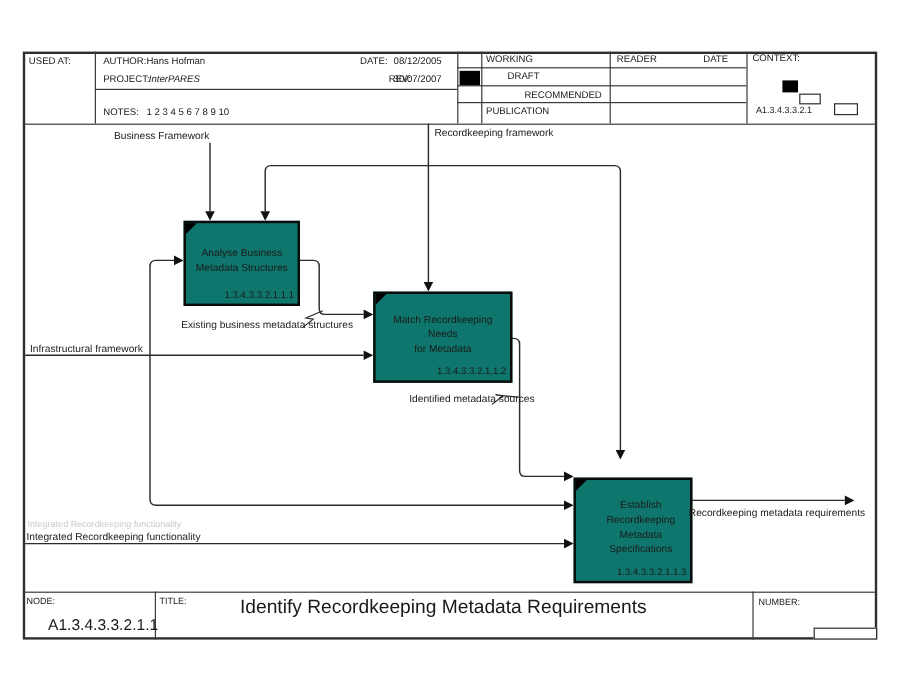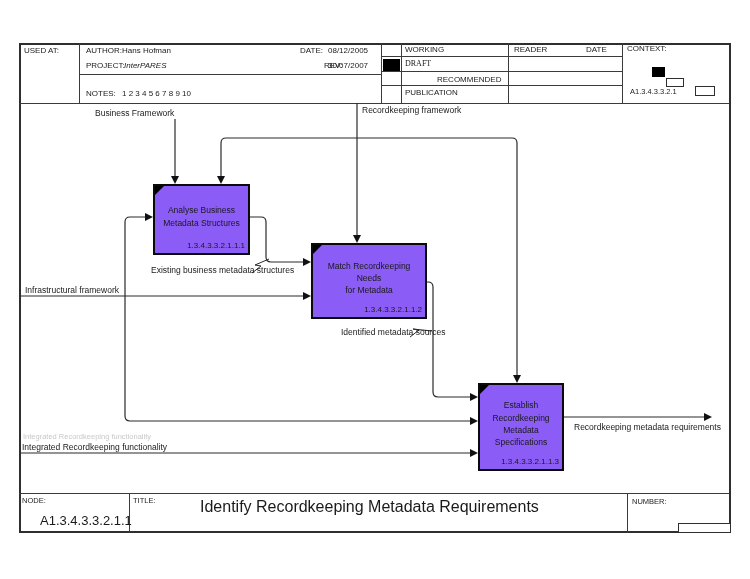--- a/index.html
+++ b/index.html
@@ -9,21 +9,21 @@
   .t9{font-size:8.5px;}
   .hline{position:absolute;height:1px;background:#3b3b3b;}
   .vline{position:absolute;width:1px;background:#3b3b3b;}
   .outer{position:absolute;border:2px solid #2f2f2f;background:transparent;}
   .blackbox{position:absolute;background:#000;}
   .whitebox{position:absolute;background:#fff;border:1px solid #2f2f2f;}
   svg.layer{position:absolute;left:0;top:0;}
   svg.layer path{fill:none;stroke:#2b2b2b;stroke-width:1.2;}
   svg.layer path.squig{stroke-width:1;}
   svg.layer polygon{fill:#111;stroke:none;}
-  .abox{position:absolute;background:#8b5cf6;border:2px solid #0a0a0a;
+  .abox{position:absolute;background:#0f766e;border:2px solid #0a0a0a;
         display:flex;align-items:center;justify-content:center;}
   .abox .bt{font-size:8.5px;text-align:center;white-space:pre-line;line-height:1.45;
         margin-top:-6px;}
   .abox .bn{position:absolute;right:3px;bottom:3px;font-size:8px;white-space:nowrap;}
   .fold{position:absolute;left:0;top:0;width:0;height:0;
         border-top:9px solid #000;border-right:9px solid transparent;}
   .ghost{color:#c9c9c9;font-size:7.5px;}
   .node-val{font-size:13px;}
   .title-val{font-size:16px;}
   .flab{font-size:7.5px;color:#222;}
@@ -59,21 +59,21 @@
   <span class="t" style="left:122px;top:47px;">Hans Hofman</span>
   <span class="t" style="left:86px;top:62px;">PROJECT:</span>
   <span class="t" style="left:124px;top:62px;font-style:italic;">InterPARES</span>
   <span class="t" style="left:300px;top:47px;">DATE:</span>
   <span class="t" style="left:328px;top:47px;">08/12/2005</span>
   <span class="t" style="left:300px;top:62px;margin-left:24px;">REV:</span>
   <span class="t" style="left:328px;top:62px;">30/07/2007</span>
   <span class="t" style="left:86px;top:90px;">NOTES:</span>
   <span class="t" style="left:122px;top:90px;">1 2 3 4 5 6 7 8 9 10</span>
   <span class="t" style="left:405px;top:46px;">WORKING</span>
-  <span class="t" style="left:405px;top:60px;font-family:Liberation Serif, serif;">DRAFT</span>
+  <span class="t" style="left:423px;top:60px;">DRAFT</span>
   <span class="t" style="left:405px;top:76px;margin-left:32px;">RECOMMENDED</span>
   <span class="t" style="left:405px;top:89px;">PUBLICATION</span>
   <span class="t" style="left:514px;top:46px;">READER</span>
   <span class="t" style="left:586px;top:46px;">DATE</span>
   <span class="t" style="left:627px;top:45px;">CONTEXT:</span>
 
   <div class="blackbox" style="left:652px;top:67px;width:13px;height:10px;"></div>
   <div class="whitebox" style="left:666px;top:78px;width:16px;height:7px;"></div>
   <div class="whitebox" style="left:695px;top:86px;width:18px;height:8px;"></div>
   <span class="t flab" style="left:630px;top:88px;">A1.3.4.3.3.2.1</span>
@@ -121,21 +121,21 @@
 Metadata Structures</div>
     <div class="bn">1.3.4.3.3.2.1.1.1</div>
   </div>
   <div class="abox" style="left:311px;top:243px;width:112px;height:72px;">
     <div class="fold"></div>
     <div class="bt">Match Recordkeeping
 Needs
 for Metadata</div>
     <div class="bn">1.3.4.3.3.2.1.1.2</div>
   </div>
-  <div class="abox" style="left:478px;top:383px;width:82px;height:84px;">
+  <div class="abox" style="left:478px;top:398px;width:82px;height:84px;padding-left:13px;">
     <div class="fold"></div>
     <div class="bt">Establish
 Recordkeeping
 Metadata
 Specifications</div>
     <div class="bn">1.3.4.3.3.2.1.1.3</div>
   </div>
 
   <span class="t t9" style="left:95px;top:109px;">Business Framework</span>
   <span class="t t9" style="left:362px;top:106px;">Recordkeeping framework</span>

